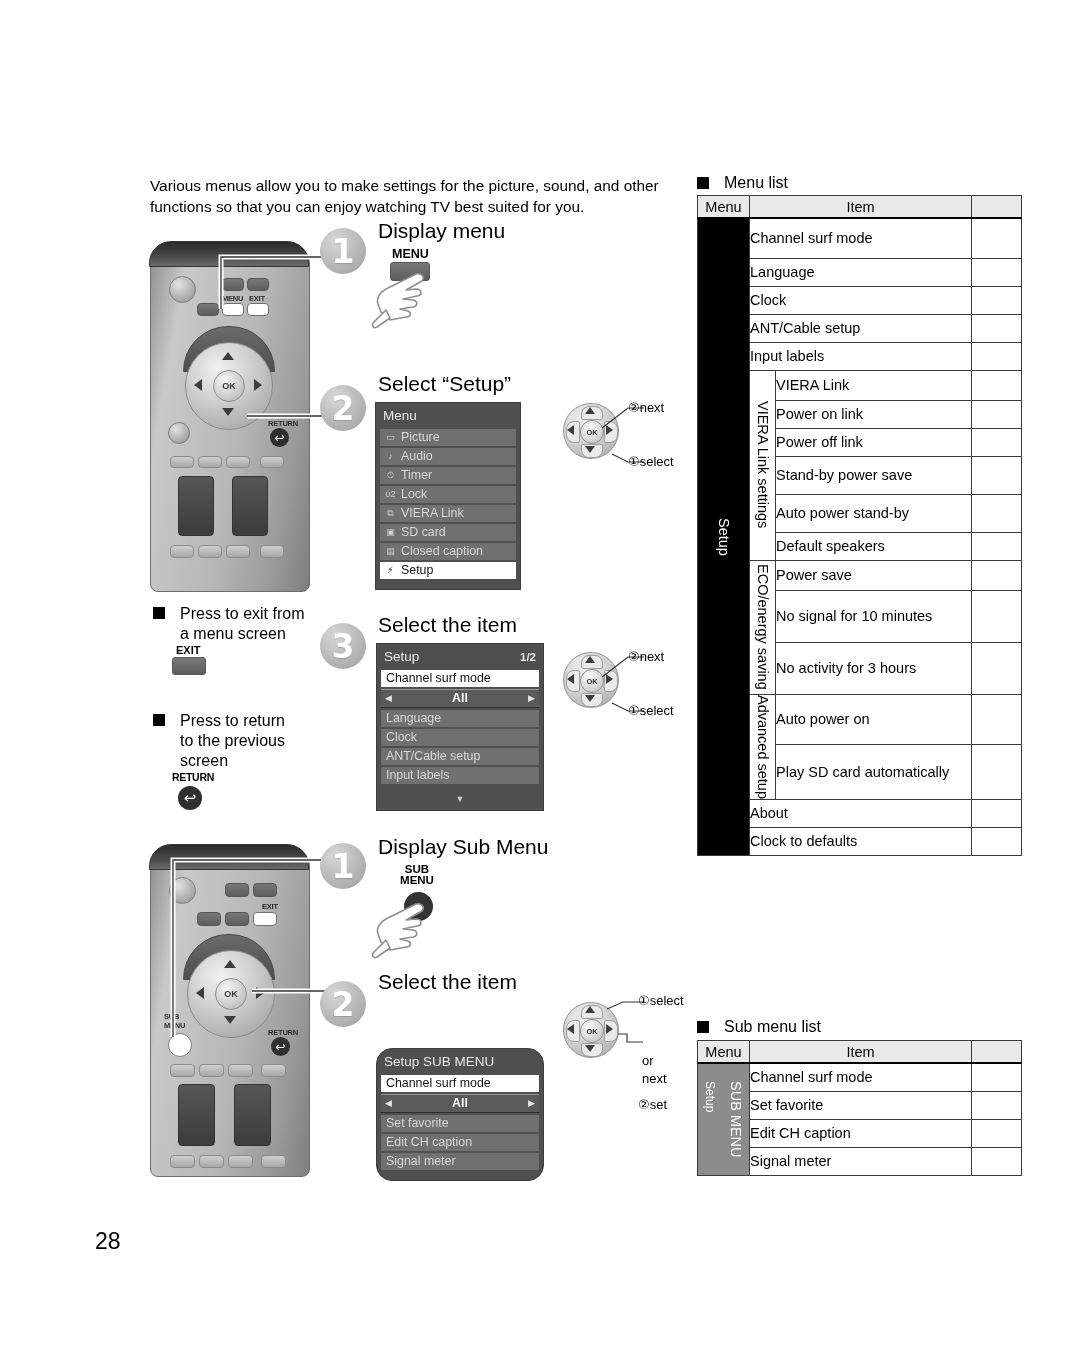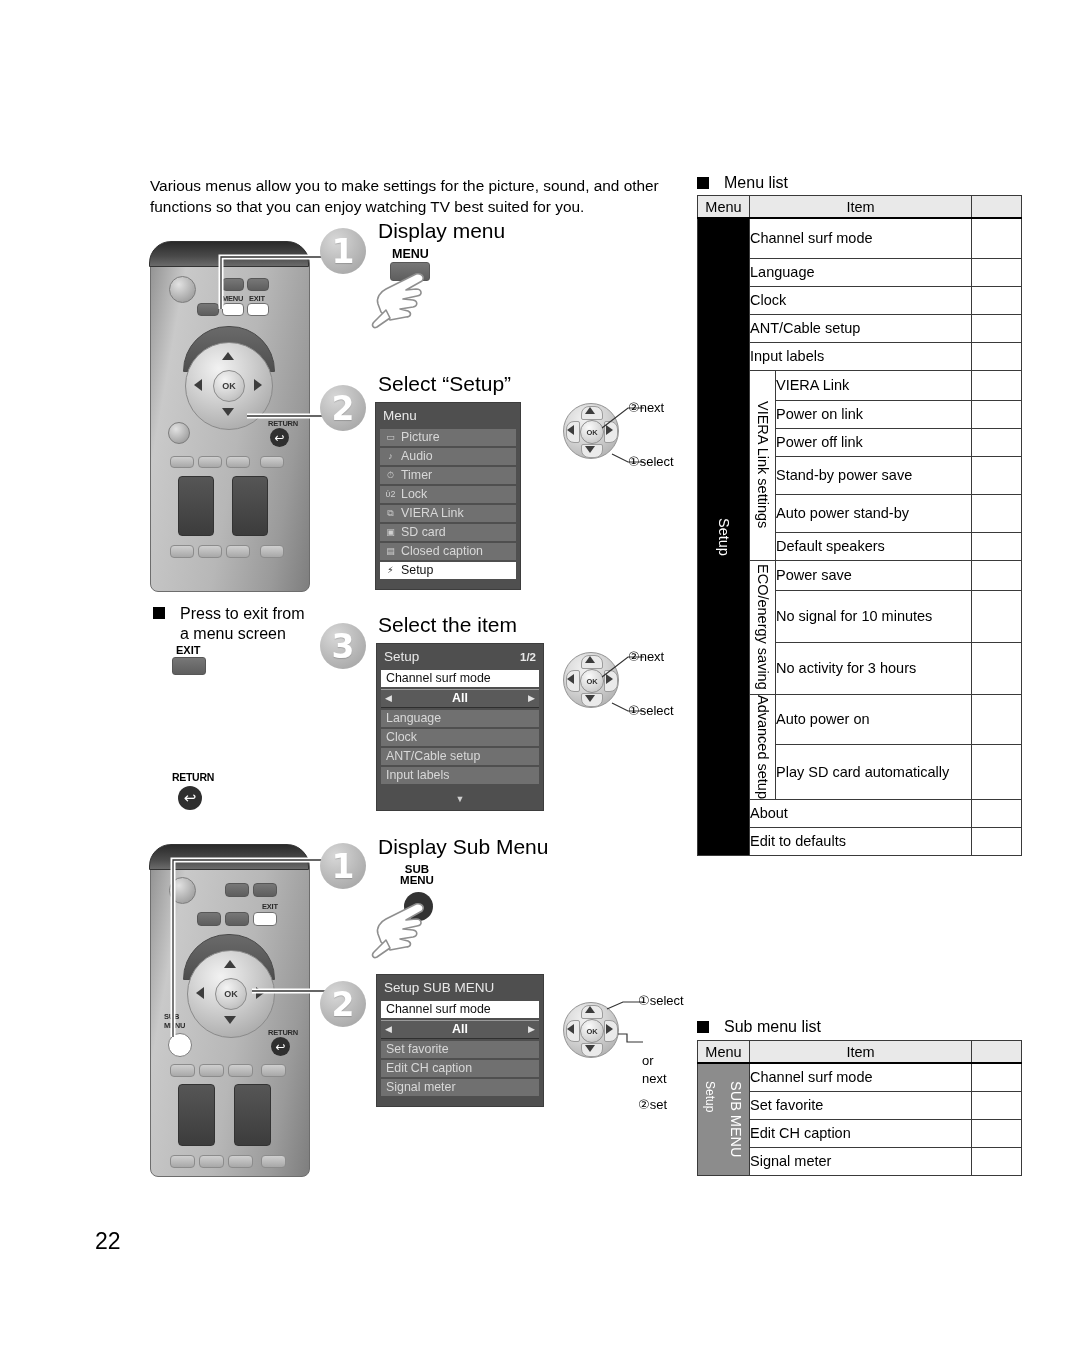--- a/index.html
+++ b/index.html
@@ -288,21 +288,21 @@
         </tr>
         <tr style="height: 34px;">
           <td class="itm">Play SD card automatically</td>
           <td></td>
         </tr>
         <tr style="height: 28px;">
           <td class="itm" colspan="2">About</td>
           <td></td>
         </tr>
         <tr style="height: 28px;">
-          <td class="itm" colspan="2">Edit to defaults</td>
+          <td class="itm" colspan="2">Clock to defaults</td>
           <td></td>
         </tr>
       </tbody>
   </table>
 
   <div class="sq-head submenu-head">
     <span class="sq"></span>
     <span>Sub menu list</span>
   </div>
 
@@ -465,20 +465,28 @@
   <div class="sq-head" style="position:absolute;left:153px;top:604px;align-items:flex-start;">
     <span class="sq" style="margin-top:3px;"></span>
     <span style="line-height:20px;">
       <span>Press to exit from</span><br>
       <span>a menu screen</span>
     </span>
   </div>
   <div style="position:absolute;left:176px;top:644px;font-size:11px;font-weight:700;">EXIT</div>
   <div class="rect" style="left:172px;top:657px;width:32px;height:16px;border-radius:3px;"></div>
 
+  <div class="sq-head" style="position:absolute;left:153px;top:711px;align-items:flex-start;">
+    <span class="sq" style="margin-top:3px;"></span>
+    <span style="line-height:20px;">
+      <span>Press to return</span><br>
+      <span>to the previous</span><br>
+      <span>screen</span>
+    </span>
+  </div>
   <div style="position:absolute;left:172px;top:771px;font-size:10.5px;font-weight:700;letter-spacing:-0.3px;">RETURN</div>
   <div class="retbadge" style="left:178px;top:786px;width:24px;height:24px;font-size:15px;">↩</div>
 
   <div class="circle" style="left:320px;top:623px;">3</div>
   <div class="step-h" style="left:378px;top:613px;">Select the item</div>
 
   <div class="osd" style="left:376px;top:643px;width:166px;">
     <div class="osd-title">
       <span>Setup</span>
       <span style="font-size:11.5px;font-weight:700;">1/2</span>
@@ -582,21 +590,21 @@
   <svg class="hand" style="left:370px;top:898px;width:66px;height:62px;">
     <g fill="#ffffff" stroke="#8f8f8f" stroke-width="1.6" stroke-linejoin="round">
       <path d="M46,6 C52,5 55,9 52,13 L36,22 L46,21 C52,21 53,27 47,28 L33,31 L43,32 C48,33 48,38 43,39 L30,41 L38,43 C42,45 41,49 36,49 L20,52 L11,44 L8,36 C6,30 10,24 16,21 Z"></path>
       <path d="M16,42 L4,54 C1,57 3,61 7,59 L20,50 Z"></path>
     </g>
   </svg>
 
   <div class="circle" style="left:320px;top:981px;">2</div>
   <div class="step-h" style="left:378px;top:970px;">Select the item</div>
 
-  <div class="osd" style="left:376px;top:974px;width:166px;">
+  <div class="osd" style="left:376px;top:1048px;width:166px;border-radius:16px;">
     <div class="osd-title">
       <span>Setup SUB MENU</span>
     </div>
     <div class="rowlist" id="osd-sub-rows">
         <div class="orow sel">
           <span>Channel surf mode</span>
         </div>
         <div class="orow val">
           <span class="lf">◀</span>
           <span class="rt">▶</span>
@@ -628,15 +636,15 @@
   </div>
   <svg style="position:absolute;left:585px;top:993px;width:60px;height:60px;">
     <path d="M22,16 L38,9 L58,9" fill="none" stroke="#333" stroke-width="1.2"></path>
     <path d="M33,41 L42,41 L42,49 L58,49" fill="none" stroke="#333" stroke-width="1.2"></path>
   </svg>
   <div class="lbl" style="left:638px;top:993px;">①select</div>
   <div class="lbl" style="left:638px;top:1097px;">②set</div>
   <div class="lbl" style="left:642px;top:1053px;">or</div>
   <div class="lbl" style="left:642px;top:1071px;">next</div>
 
-  <div class="pagenum">22</div>
+  <div class="pagenum">28</div>
 
 </div>
 
 </body></html>

